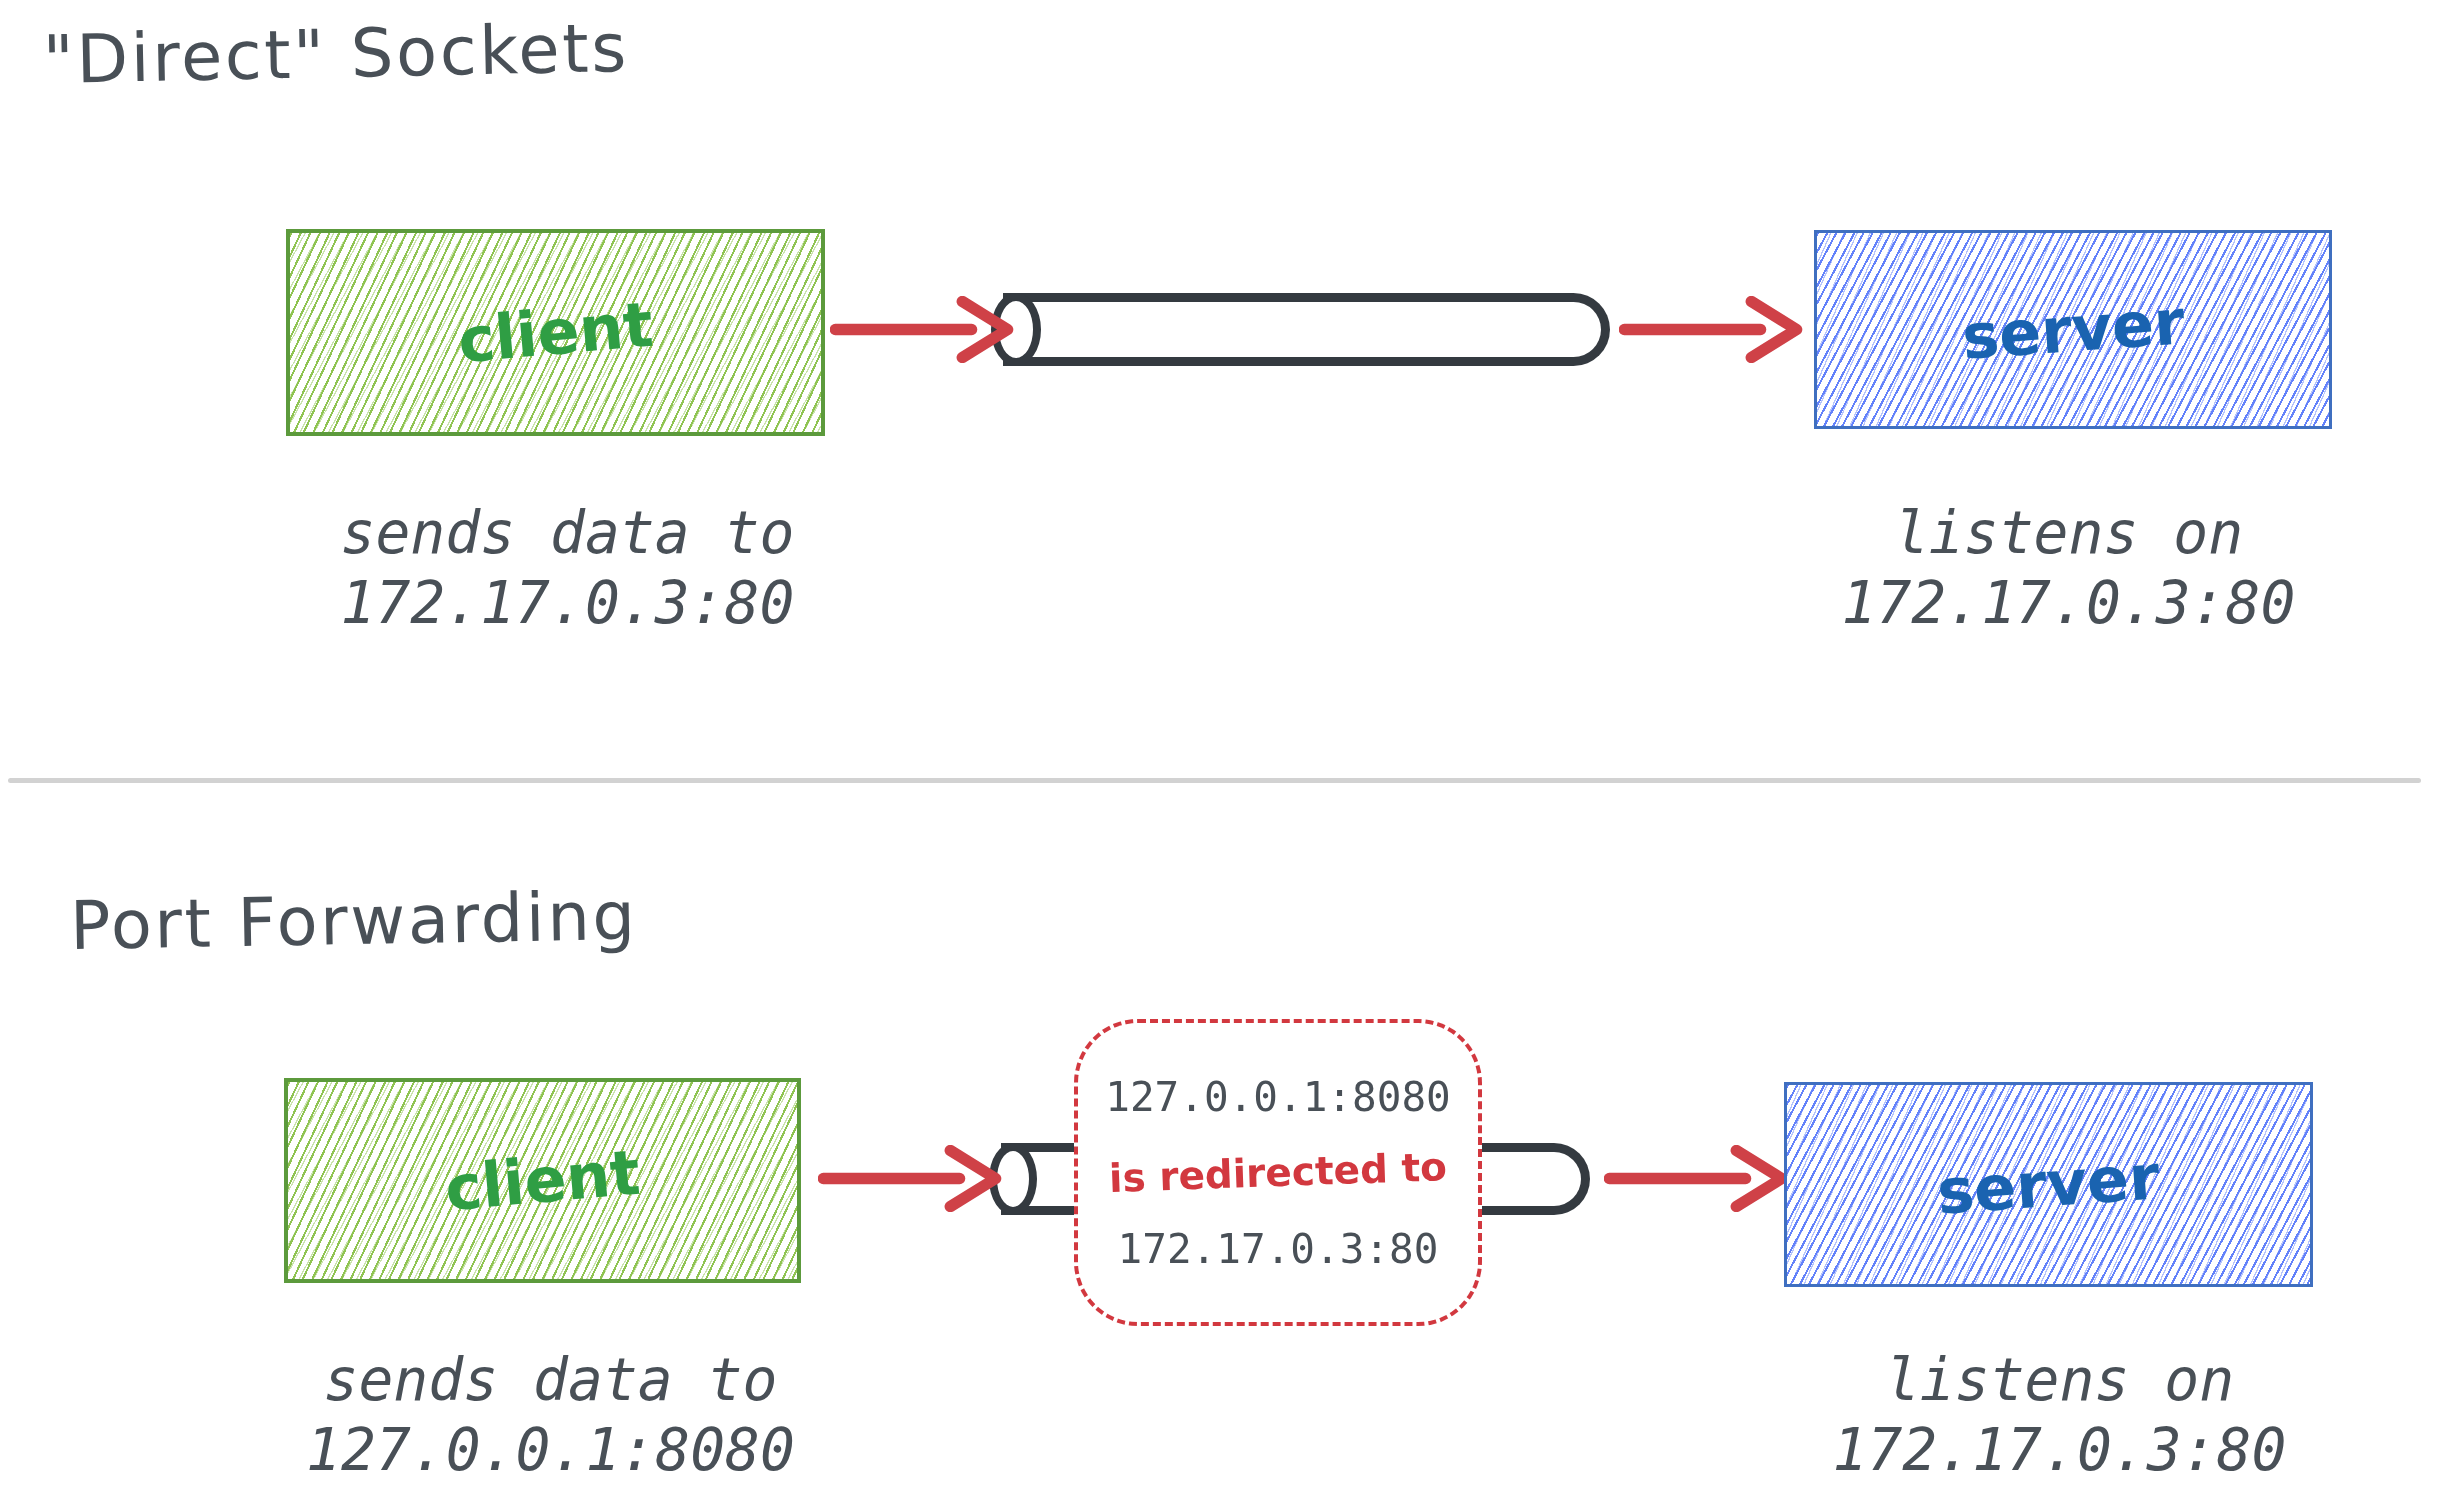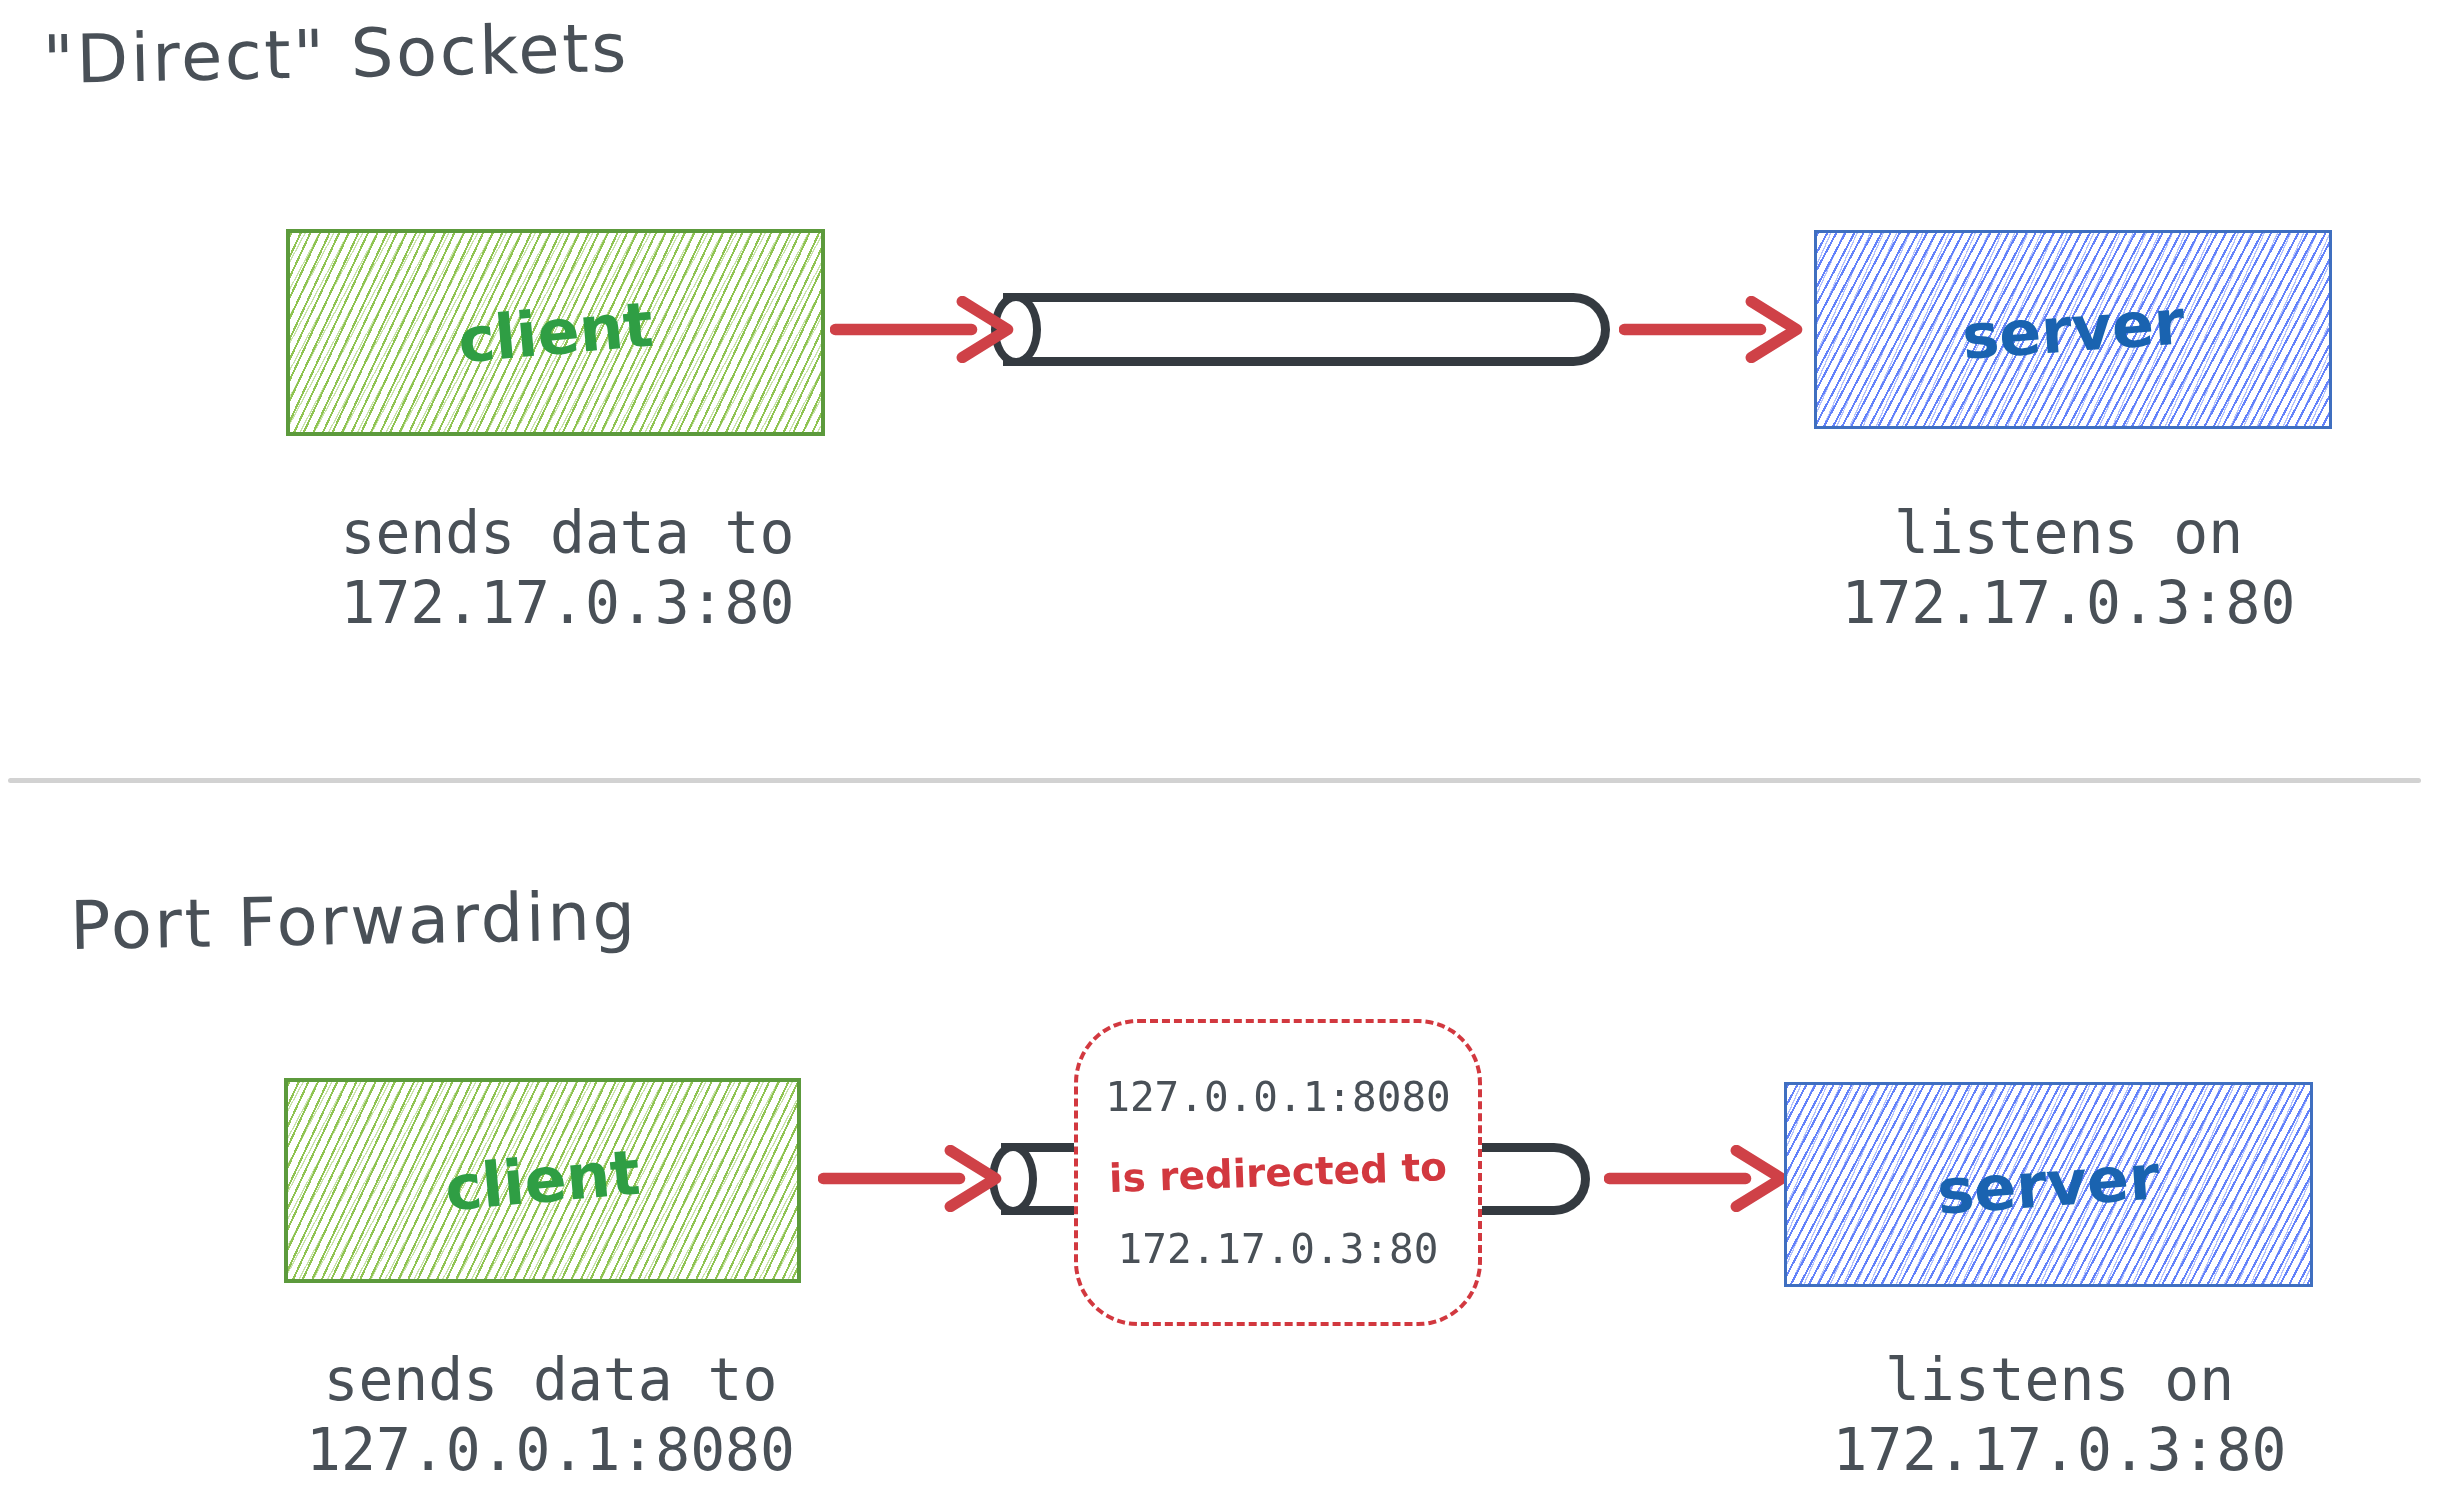--- a/index.html
+++ b/index.html
@@ -43,20 +43,21 @@
   .label-green{color:#2f9e44;transform:rotate(-5deg);}
   .label-blue{color:#1a63b0;transform:rotate(-4deg);}
   .caption{
     width:535px;
     text-align:center;
     font-family:"DejaVu Sans Mono", monospace;
     font-size:58px;
     line-height:70px;
     color:#495057;
     white-space:nowrap;
+    font-style:italic;
   }
   .pipe-body{
     box-sizing:border-box;
     background:#ffffff;
     border:9.4px solid #343a40;
     border-left:none;
     border-radius:0 39px 39px 0;
   }
   .pipe-mouth{
     box-sizing:border-box;

